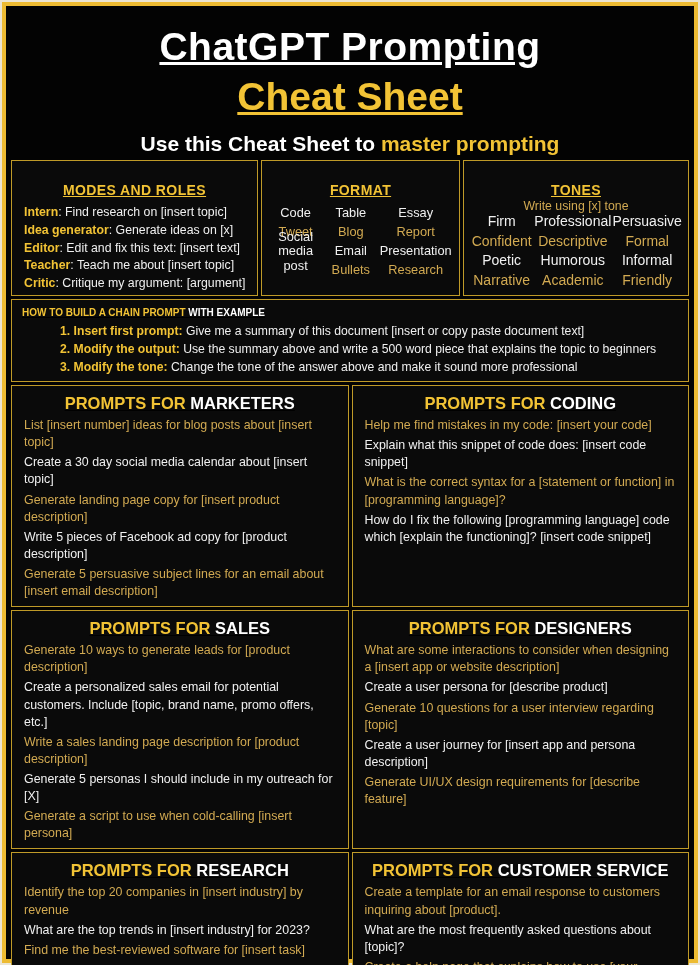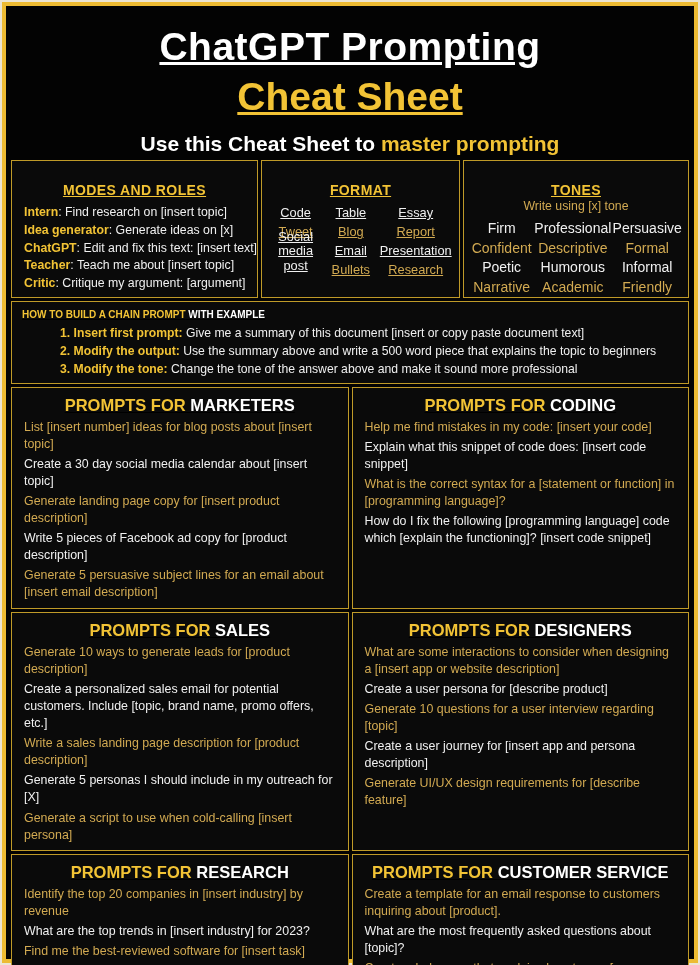--- a/index.html
+++ b/index.html
@@ -35,25 +35,25 @@
   .subtitle .hl{color:var(--yellow);}
 
   
   .row-top{flex:0 0 119px;}
   .sec-title{font-size:14px;color:var(--yellow);text-align:center;letter-spacing:.4px;margin:19px 0 6px;}
   .modes{flex:0 0 247px;padding:2px 8px;}
   .modes .line{font-size:12.3px;line-height:1.45;color:var(--white);padding-left:4px;white-space:nowrap;}
   .modes .role{color:var(--yellow);font-weight:bold;margin-top:28px;}
   .fmt{flex:0 0 199px;padding:2px 6px;}
   .fmt-grid{display:grid;grid-template-columns:1fr 1fr 1.35fr;grid-auto-rows:19px;font-size:12.8px;align-items:center;text-align:center;}
-  .fmt-cell{line-height:1.1;text-decoration:underline;}
+  .fmt-cell{line-height:1.1;}
   .span2{grid-row:span 2;}
   .tones{flex:1;padding:2px 6px;}
   .tones .sec-title{margin-bottom:1px;}
-  .tones-sub{font-size:12.3px;color:var(--gold);text-align:center;margin-bottom:7px;}
+  .tones-sub{font-size:12.3px;color:var(--gold);text-align:center;}
   .tones-grid{display:grid;grid-template-columns:1fr 1.25fr 1.1fr;row-gap:3.5px;font-size:14px;text-align:center;}
 
   
   .chain{flex:0 0 83px;padding:4px 10px;}
   .chain h2{text-align:left;font-size:10px;margin:3px 0 4px;}
   .chain h2 .rest{color:#ffffff;}
   .chain .step{font-size:12.2px;line-height:1.48;color:var(--white);padding-left:38px;}
   .chain .step .lbl{color:var(--yellow);font-weight:bold;}
 
   
@@ -73,21 +73,21 @@
     <h1 class="title1">ChatGPT Prompting</h1>
     <h1 class="title2">Cheat Sheet</h1>
     <div class="subtitle"><span>Use this Cheat Sheet to </span><span class="hl">master prompting</span></div>
   </div>
 
   <div class="row row-top">
     <section class="box modes">
       <h2 class="sec-title">MODES AND ROLES</h2>
       <div class="line"><span class="role">Intern</span><span>: Find research on [insert topic]</span></div>
       <div class="line"><span class="role">Idea generator</span><span>: Generate ideas on [x]</span></div>
-      <div class="line"><span class="role">ChatGPT</span><span>: Edit and fix this text: [insert text]</span></div>
+      <div class="line"><span class="role">Editor</span><span>: Edit and fix this text: [insert text]</span></div>
       <div class="line"><span class="role">Teacher</span><span>: Teach me about [insert topic]</span></div>
       <div class="line"><span class="role">Critic</span><span>: Critique my argument: [argument]</span></div>
     </section>
 
     <section class="box fmt">
       <h2 class="sec-title">FORMAT</h2>
       <div class="fmt-grid">
         <div class="fmt-cell w" style="grid-column:1;grid-row:1">Code</div>
         <div class="fmt-cell w" style="grid-column:2;grid-row:1">Table</div>
         <div class="fmt-cell w" style="grid-column:3;grid-row:1">Essay</div>

